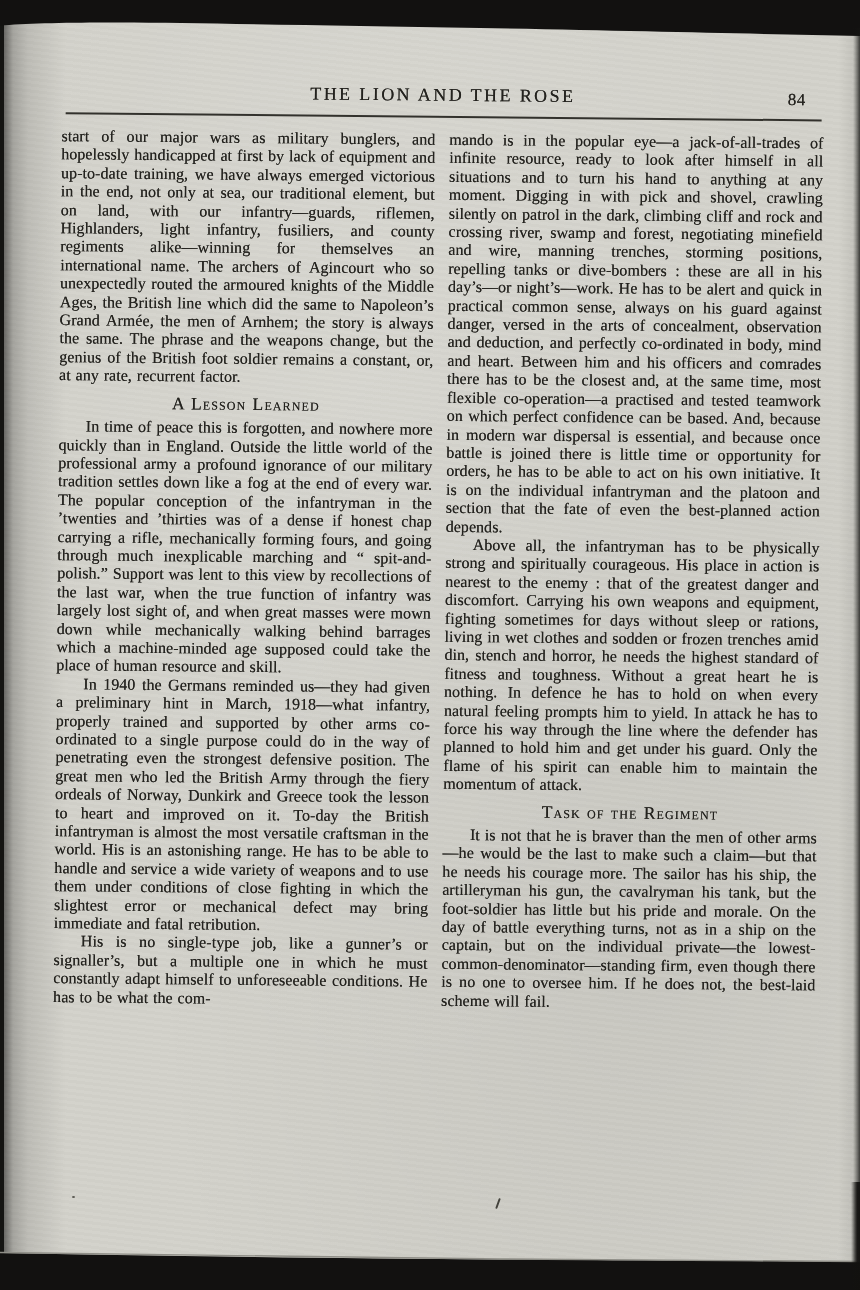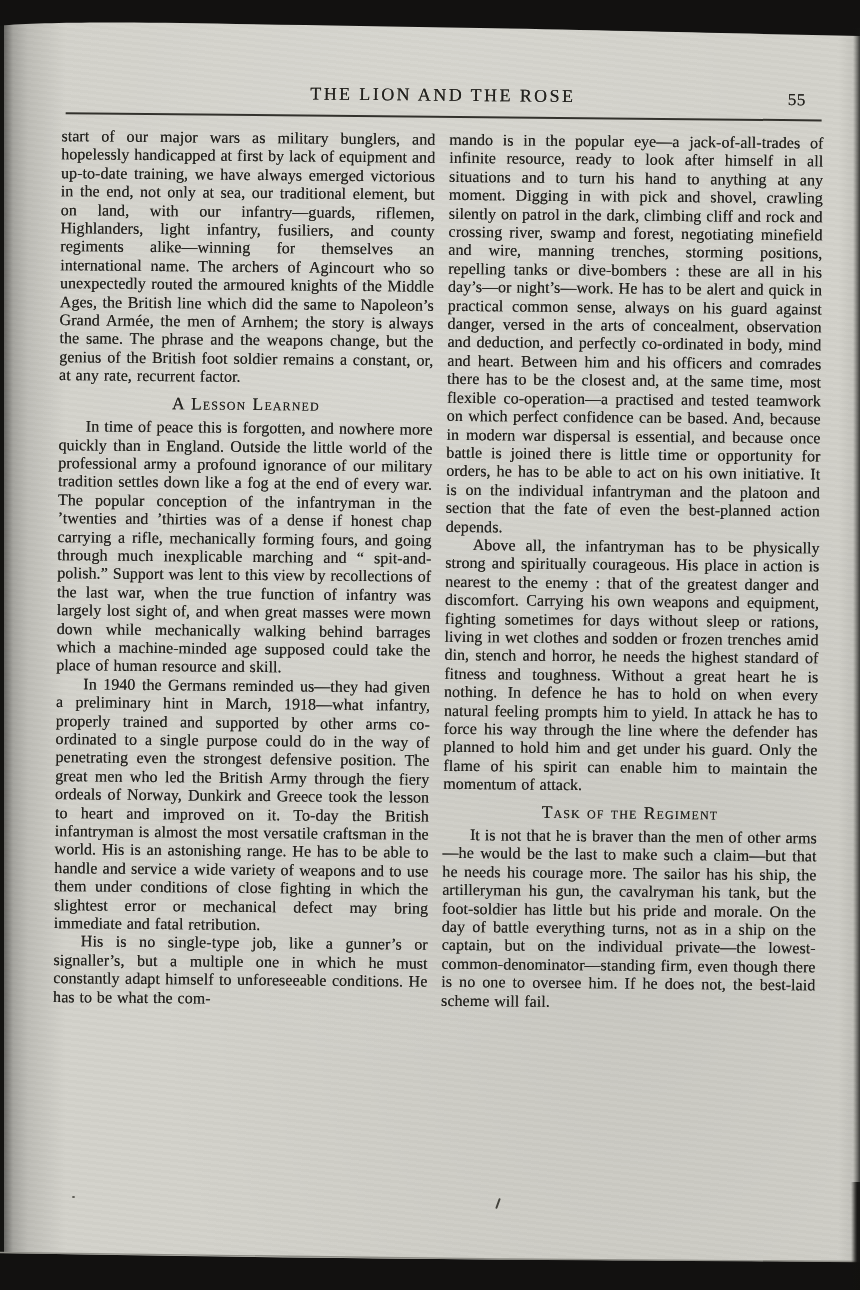--- a/index.html
+++ b/index.html
@@ -77,21 +77,21 @@
 
 <div class="edge-right"></div>
 <div class="edge-right-low"></div>
 <div class="speck-slash"></div>
 <div class="speck-dot"></div>
 
 <div class="content">
 
   <div class="header-row">
     <div class="header-title">THE LION AND THE ROSE</div>
-    <div class="page-num">55</div>
+    <div class="page-num">84</div>
   </div>
 
   <div class="rule"></div>
 
   <div class="cols">
 
     <div class="col">
       <p class="noindent">start of our major wars as military bunglers, and hopelessly handicapped at first by lack of equipment and up-to-date training, we have always emerged victorious in the end, not only at sea, our traditional element, but on land, with our infantry—guards, riflemen, Highlanders, light infantry, fusiliers, and county regiments alike—winning for themselves an international name. The archers of Agincourt who so unexpectedly routed the armoured knights of the Middle Ages, the British line which did the same to Napoleon’s Grand Armée, the men of Arnhem; the story is always the same. The phrase and the weapons change, but the genius of the British foot soldier remains a constant, or, at any rate, recurrent factor.</p>
       <h3 class="sechead">A Lesson Learned</h3>
       <p>In time of peace this is forgotten, and nowhere more quickly than in England. Outside the little world of the professional army a profound ignorance of our military tradition settles down like a fog at the end of every war. The popular conception of the infantryman in the ’twenties and ’thirties was of a dense if honest chap carrying a rifle, mechanically forming fours, and going through much inexplicable marching and “ spit-and-polish.” Support was lent to this view by recollections of the last war, when the true function of infantry was largely lost sight of, and when great masses were mown down while mechanically walking behind barrages which a machine-minded age supposed could take the place of human resource and skill.</p>

